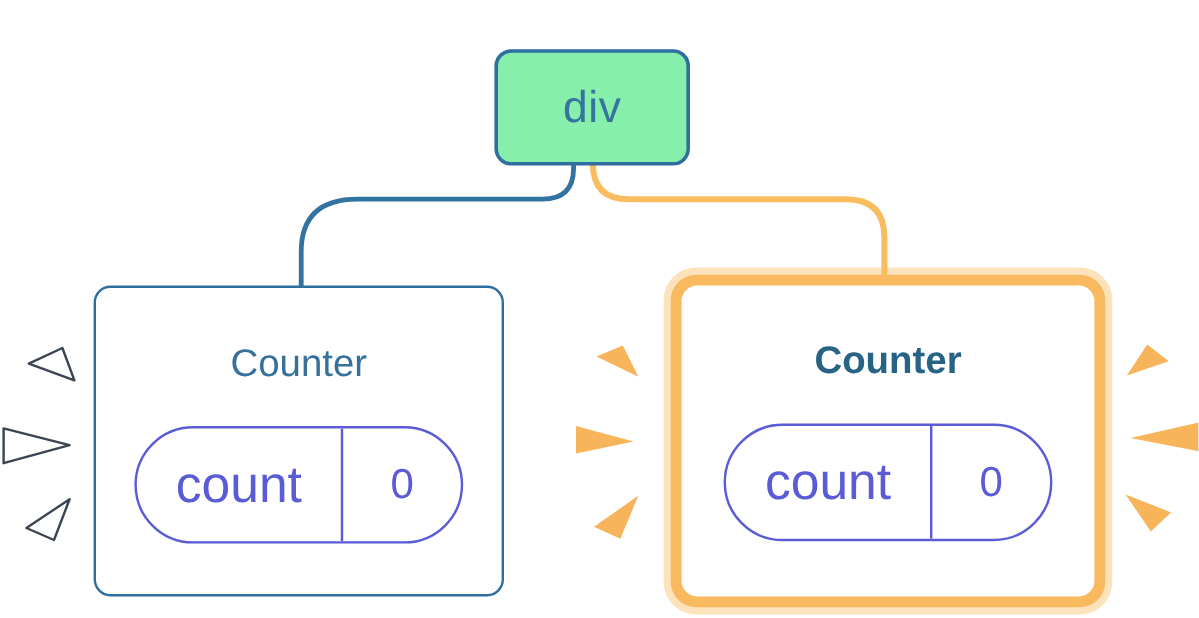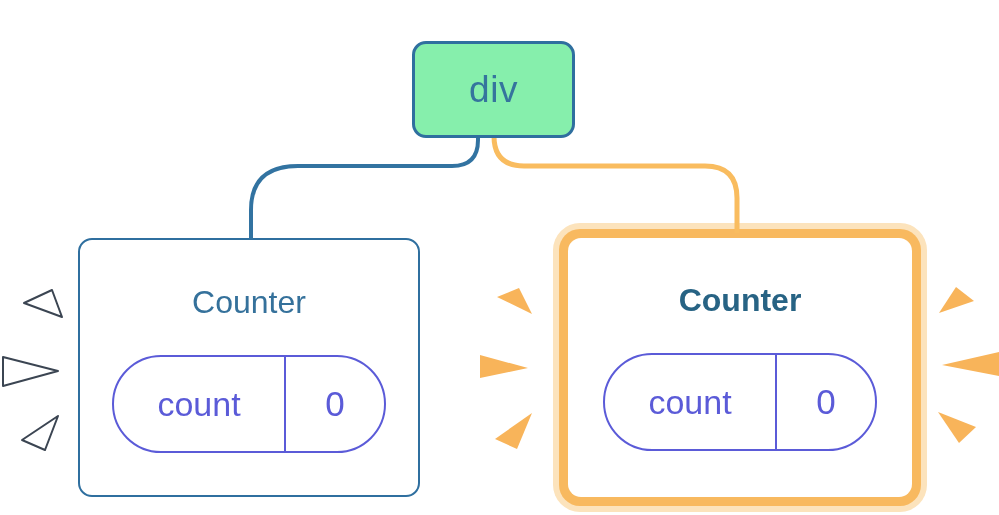--- a/index.html
+++ b/index.html
@@ -47,21 +47,21 @@
   }
   .card-title.bold{font-weight:700;color:var(--title_blue_bold);}
   .state-pill{
     margin-top:36px;width:274px;height:98px;box-sizing:border-box;
     border:2px solid var(--pill_purple);border-radius:49px;
     display:flex;align-items:stretch;overflow:hidden;background:#ffffff;
   }
   .state-pill .pill-key{
     flex:0 0 63%;display:flex;align-items:center;justify-content:center;
     border-right:2px solid var(--pill_purple);
-    color:var(--pill_purple);font-size:34px;
+    color:var(--pill_purple);font-size:43px;
   }
   .state-pill .pill-value{
     flex:1;display:flex;align-items:center;justify-content:center;
     color:var(--pill_purple);font-size:35px;
   }
 </style>
 </head>
 <body>
 
 <div class="stage">

